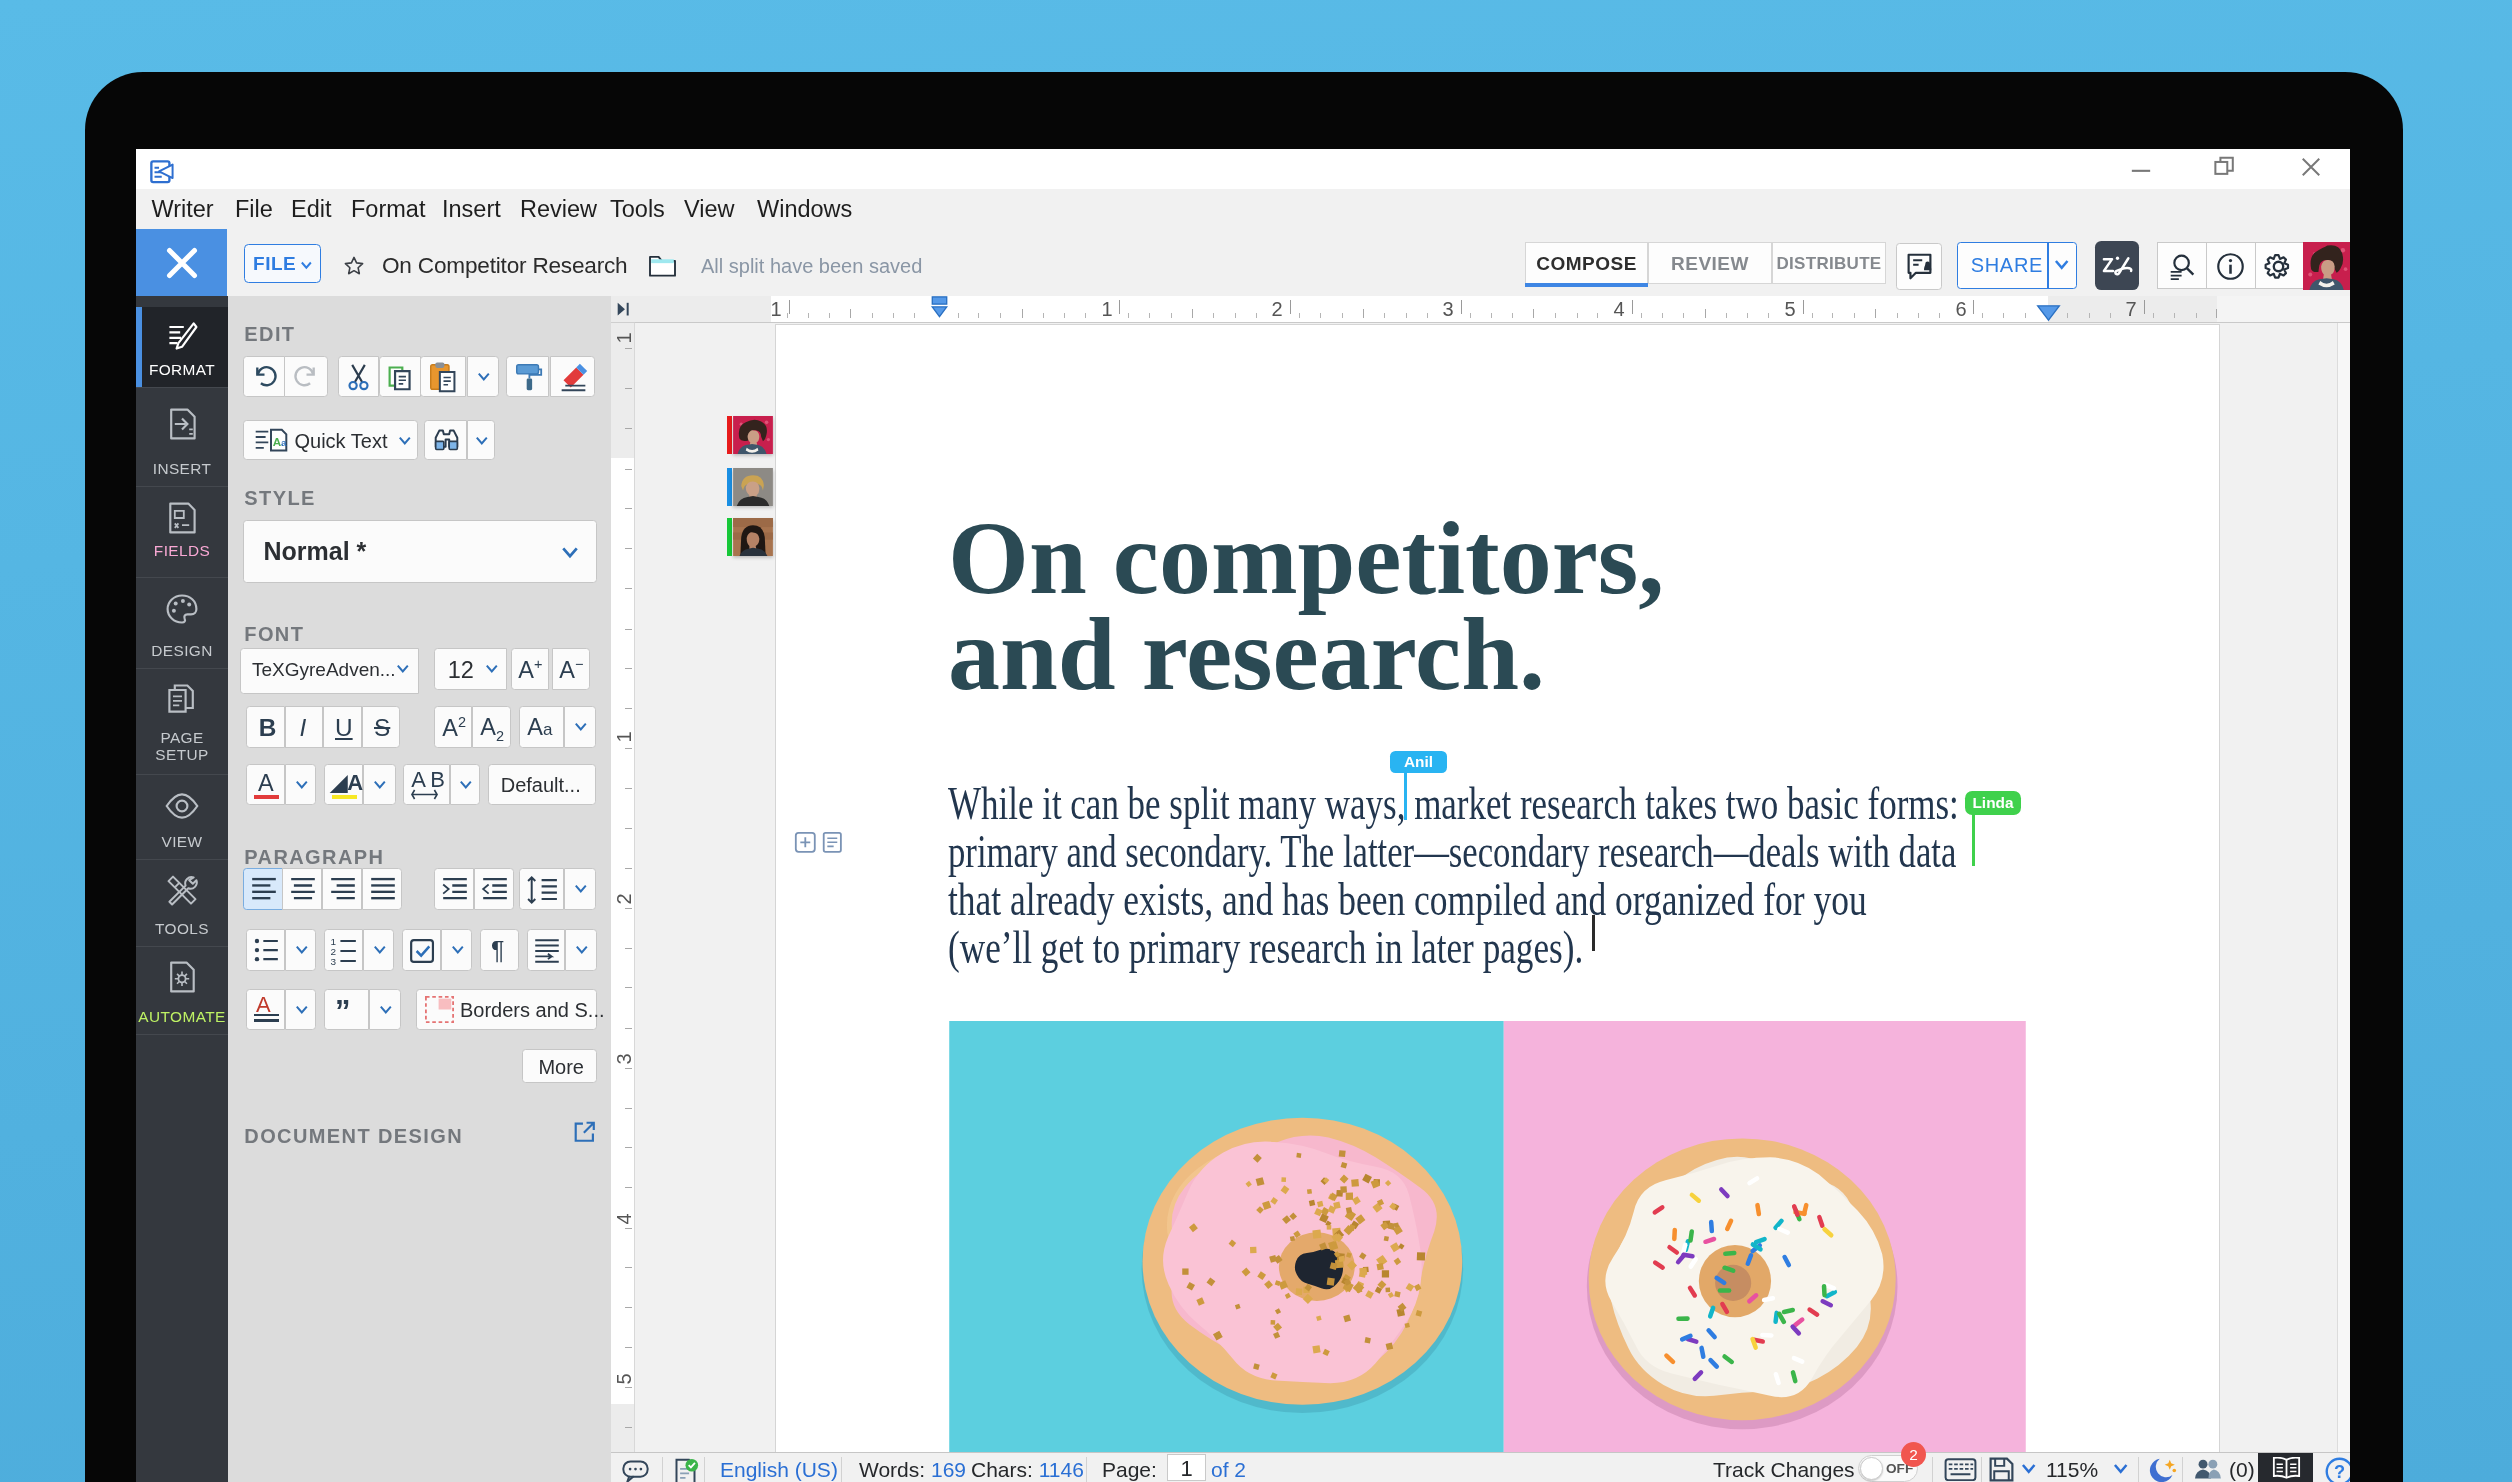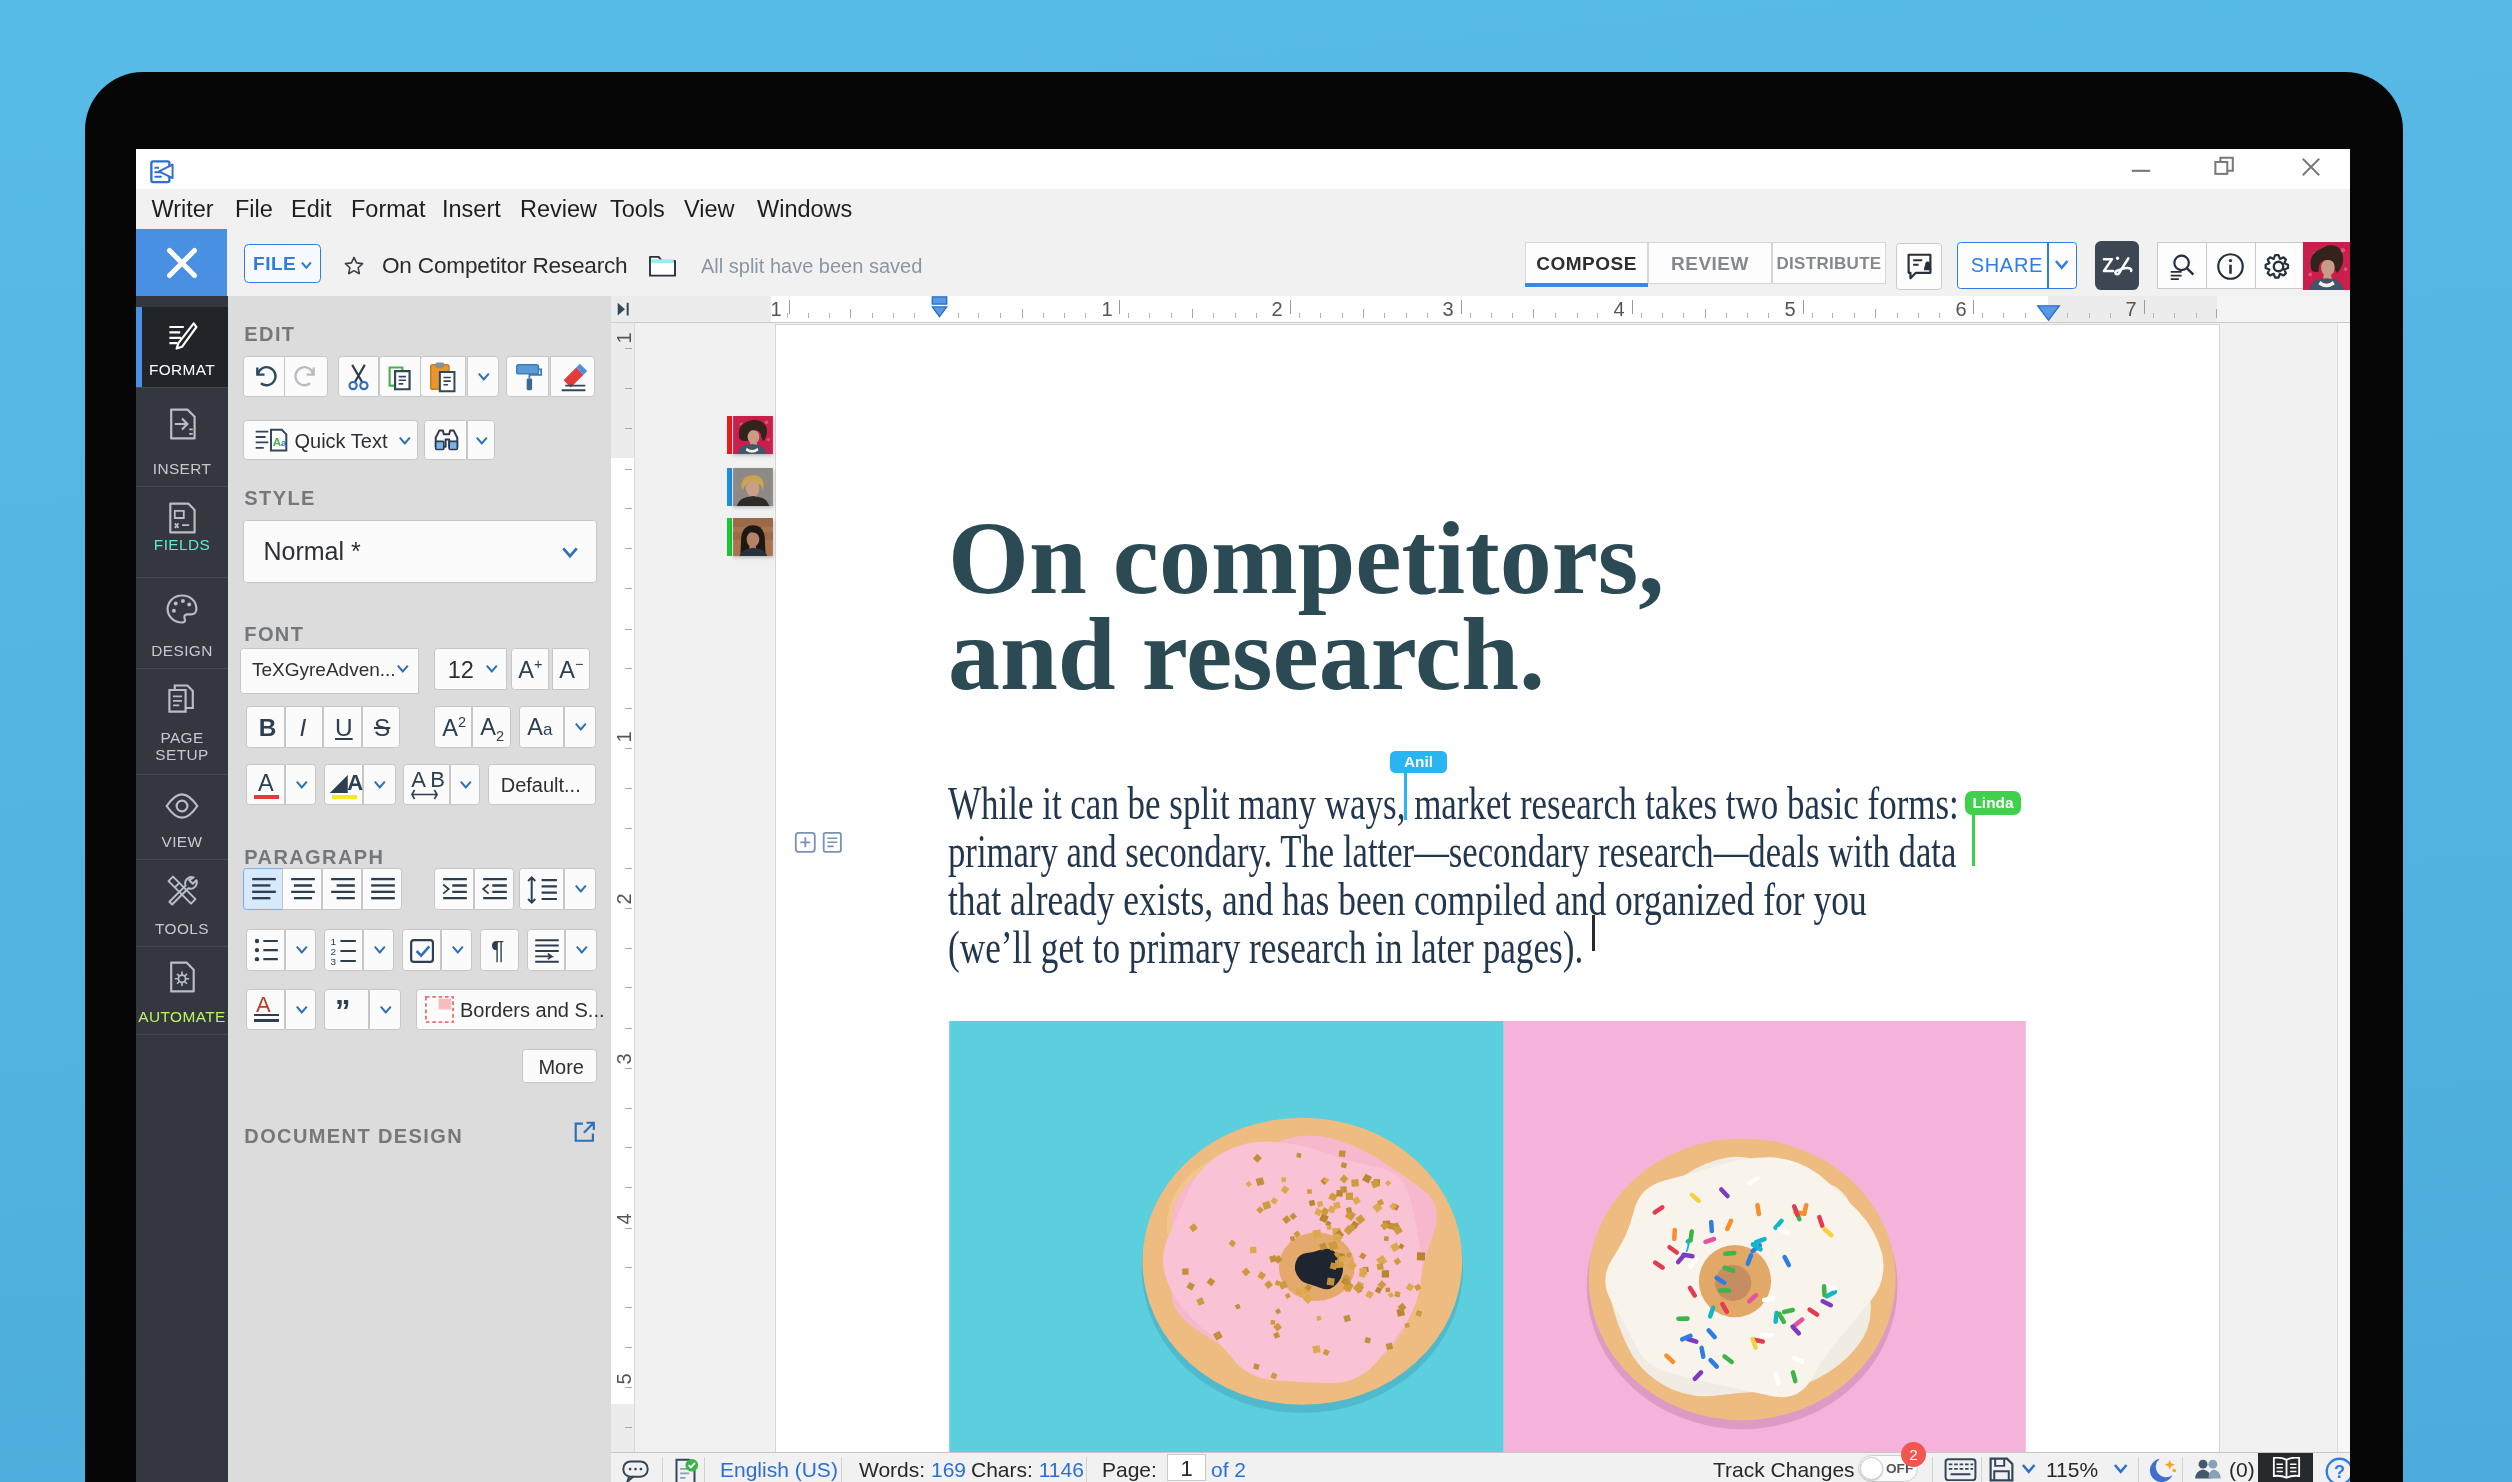--- a/index.html
+++ b/index.html
@@ -162,21 +162,21 @@
             <path d="M28 26 h4 M28 31 h4" stroke="#b9bec4" stroke-width="2"></path>
           </svg></div>
       <div class="lbl" style="bottom:9px;color:#c6cace;line-height:17px;position:absolute;left:0">INSERT</div>
     </div>
       <div class="stile" style="top:193px;height:89px">
       <div class="abs" style="left:28px;top:11px;width:36px;height:36px"><svg viewBox="0 0 40 40">
             <path d="M7 4 h20 l7 7 v25 h-27 Z" fill="none" stroke="#b9bec4" stroke-width="2.4" stroke-linejoin="round"></path>
             <path d="M12 12 h10 v8 h-10 Z" fill="none" stroke="#b9bec4" stroke-width="2"></path>
             <path d="M12 26 l4 5 m0-5 l-4 5 M20 28 h8" stroke="#b9bec4" stroke-width="2"></path>
           </svg></div>
-      <div class="lbl" style="bottom:24px;color:#5eead4;line-height:17px;position:absolute;left:0">FIELDS</div>
+      <div class="lbl" style="bottom:18px;color:#f9a8d4;line-height:17px;position:absolute;left:0">FIELDS</div>
     </div>
       <div class="stile" style="top:284px;height:89px">
       <div class="abs" style="left:28px;top:11px;width:36px;height:36px"><svg viewBox="0 0 40 40">
             <path d="M20 5 c-9 0-16 7-16 15 c0 8 7 15 16 15 c3 0 4-2 3-4 c-1-3 0-5 3-5 h4 c4 0 6-3 6-6 C36 11 29 5 20 5 Z" fill="none" stroke="#b9bec4" stroke-width="2.4"></path>
             <circle cx="13" cy="14" r="2.2" fill="#b9bec4"></circle>
             <circle cx="21" cy="11" r="2.2" fill="#b9bec4"></circle>
             <circle cx="28" cy="15" r="2.2" fill="#b9bec4"></circle>
             <circle cx="11" cy="22" r="2.2" fill="#b9bec4"></circle>
           </svg></div>
       <div class="lbl" style="bottom:9px;color:#c6cace;line-height:17px;position:absolute;left:0">DESIGN</div>
@@ -285,21 +285,21 @@
           <rect x="5" y="16" width="9" height="9" rx="1" fill="#7db4e8" stroke="#2b3c4e" stroke-width="1.8"></rect>
           <rect x="20" y="16" width="9" height="9" rx="1" fill="#7db4e8" stroke="#2b3c4e" stroke-width="1.8"></rect>
         </svg>
       </div>
       <div class="pbtn rr" style="left:239px;top:124px;width:28px;height:40px;">
         <svg width="13.6" height="10" viewBox="0 0 16 12" style="position:absolute;left:7.2px;top:15.4px">
           <path d="M2 2 L8 9 L14 2" fill="none" stroke="#2d6fb8" stroke-width="2.4"></path>
         </svg>
       </div>
       <div class="ptitle" style="left:16.3px;top:191px">STYLE</div>
-      <div class="pbtn ra" style="left:14.5px;top:224px;width:354px;height:63px;">
+      <div class="pbtn ra" style="left:14.5px;top:224px;width:354px;height:63px;font-weight:bold;">
         <span style="position:absolute;left:20px;top:16.3px;font-size:25px;color:#2c2f33">Normal *</span>
         <svg width="18" height="13.6" viewBox="0 0 16 12" style="position:absolute;right:16.3px;top:25px">
           <path d="M2 2 L8 9 L14 2" fill="none" stroke="#2d6fb8" stroke-width="2.4"></path>
         </svg>
       </div>
       <div class="ptitle" style="left:16.3px;top:327px">FONT</div>
       <div class="pbtn rl" style="left:12px;top:352px;width:179px;height:46px;">
         <span style="position:absolute;left:11px;top:10px;font-size:19px;color:#2c2f33">TeXGyreAdven...</span>
         <svg width="13.6" height="10" viewBox="0 0 16 12" style="position:absolute;left:155px;top:15.4px">
           <path d="M2 2 L8 9 L14 2" fill="none" stroke="#2d6fb8" stroke-width="2.4"></path>

